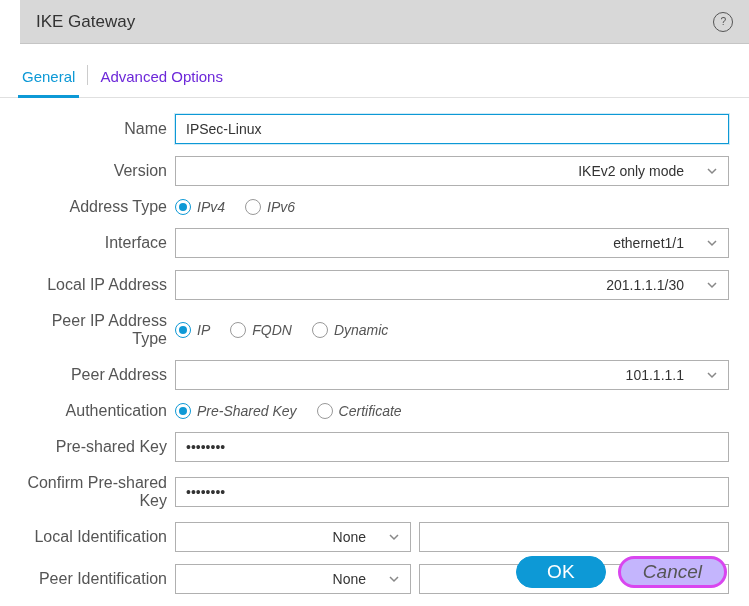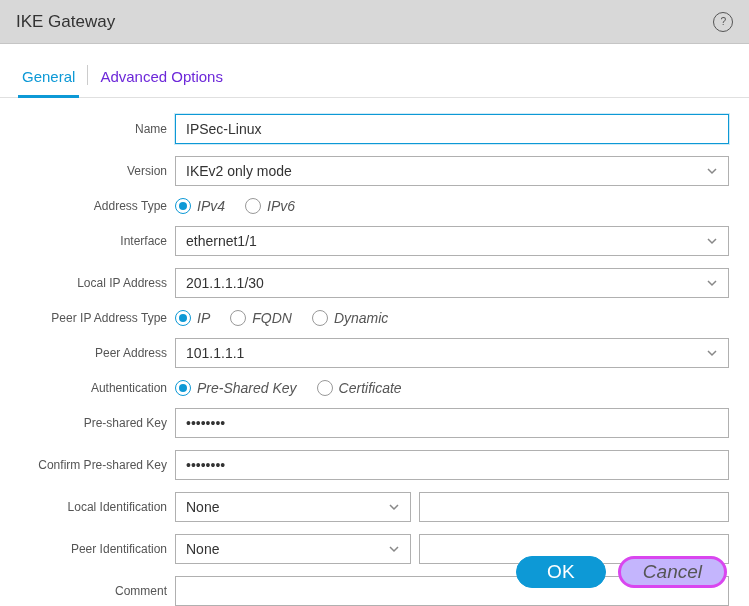--- a/index.html
+++ b/index.html
@@ -15,20 +15,21 @@
   }
   
   .header {
     background: #d8d8d8;
     height: 44px;
     display: flex;
     align-items: center;
     justify-content: space-between;
     padding: 0 16px;
     border-bottom: 1px solid #c5c5c5;
+    margin-left: 20px;
   }
   .header-title {
     font-size: 17px;
     color: #333;
     font-weight: 400;
   }
   .help-btn {
     width: 20px; height: 20px;
     border: 1.5px solid #555;
     border-radius: 50%;
@@ -70,21 +71,21 @@
   .row {
     display: flex;
     align-items: center;
     margin-bottom: 12px;
   }
   .label {
     width: 155px;
     text-align: right;
     padding-right: 8px;
     color: #555;
-    font-size: 12px;
+    font-size: 16px;
   }
   .control {
     flex: 1;
     display: flex;
     align-items: center;
     gap: 8px;
   }
   .text-input, .select {
     width: 100%;
     height: 30px;
@@ -98,20 +99,21 @@
   .text-input.active {
     border-color: #0d99d6;
     box-shadow: 0 0 0 1px rgba(13,153,214,0.2);
   }
   .select {
     position: relative;
     display: flex;
     align-items: center;
     cursor: pointer;
     padding-right: 44px;
+    justify-content: flex-end;
   }
   .select .chevron {
     position: absolute;
     right: 10px;
     top: 50%;
     transform: translateY(-50%);
     pointer-events: none;
   }
   .chevron svg { display: block; }
   .select-narrow { width: 236px; }

